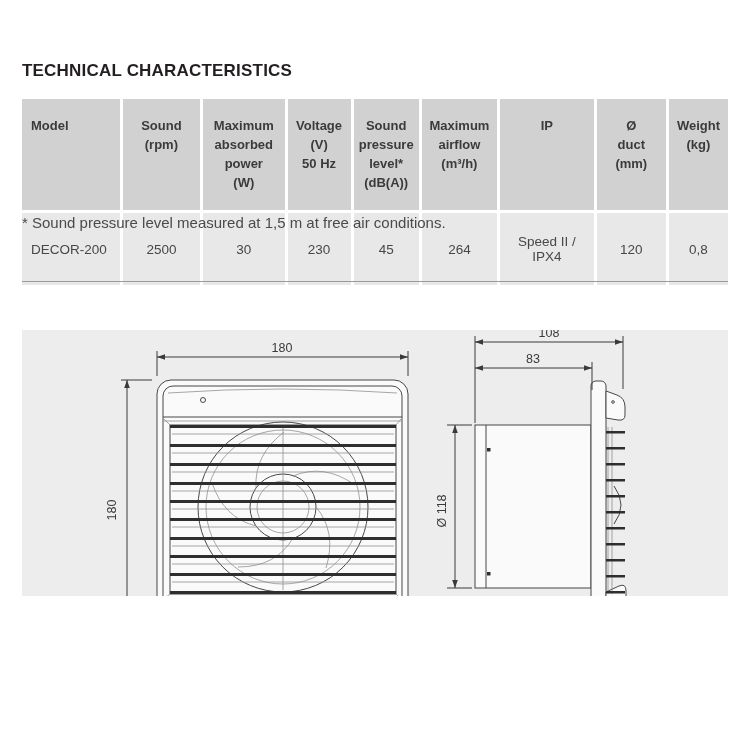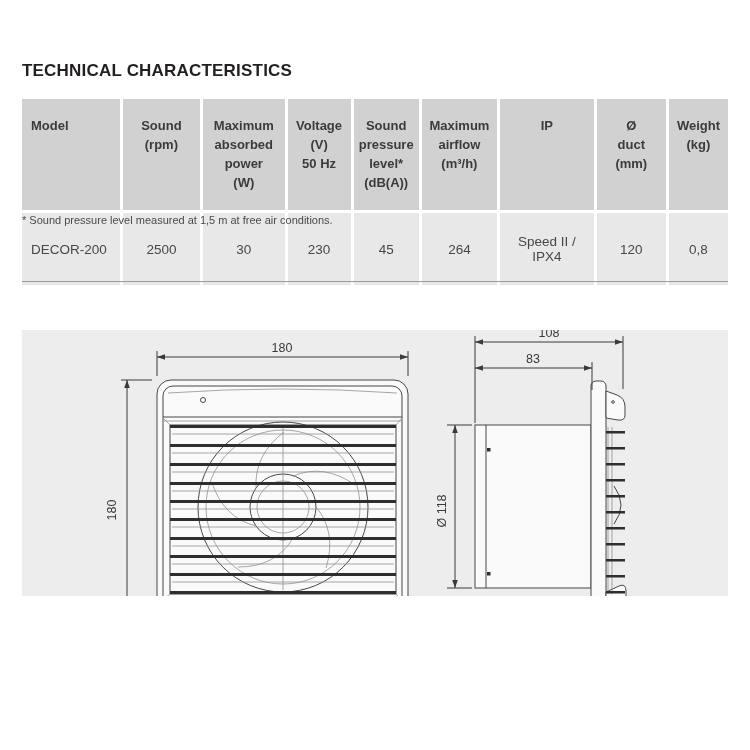--- a/index.html
+++ b/index.html
@@ -11,21 +11,21 @@
   #title-dimensions{top:290px;}
   table.chars{position:absolute;top:96px;left:19px;width:712px;border-collapse:separate;
         border-spacing:3px;table-layout:fixed;}
   table.chars th{background:#d1d1d1;color:#3b3b3b;font-size:13px;font-weight:bold;
         line-height:1.45;text-align:center;vertical-align:top;padding:18px 2px;height:71px;
         white-space:pre-line;}
   table.chars th.left{text-align:left;padding-left:9px;}
   table.chars td{background:#e8e8e8;color:#474747;font-size:13.5px;text-align:center;
         vertical-align:middle;padding:21px 2px;height:18px;}
   table.chars td.left{text-align:left;padding-left:9px;}
-  .footnote{position:absolute;top:214px;left:22px;margin:0;font-size:11px;color:#4a4a4a;}
+  .footnote{position:absolute;top:214px;left:22px;margin:0;font-size:15px;color:#4a4a4a;}
   .divider{position:absolute;top:281px;left:22px;width:706px;height:0;margin:0;border:none;
         border-top:1px solid #9b9b9b;}
   .panel{position:absolute;top:330px;left:22px;width:706px;height:317px;background:#ededed;}
   .panel svg{display:block;}
   .ln{fill:none;stroke:#474747;stroke-width:1;}
   .lt{fill:none;stroke:#909090;stroke-width:0.8;}
   .dim{fill:none;stroke:#3a3a3a;stroke-width:1;}
   .arr{fill:#3a3a3a;stroke:none;}
   .slat{fill:#2e2e2e;stroke:none;}
   .shape{fill:#fafafa;stroke:#474747;stroke-width:1;}

